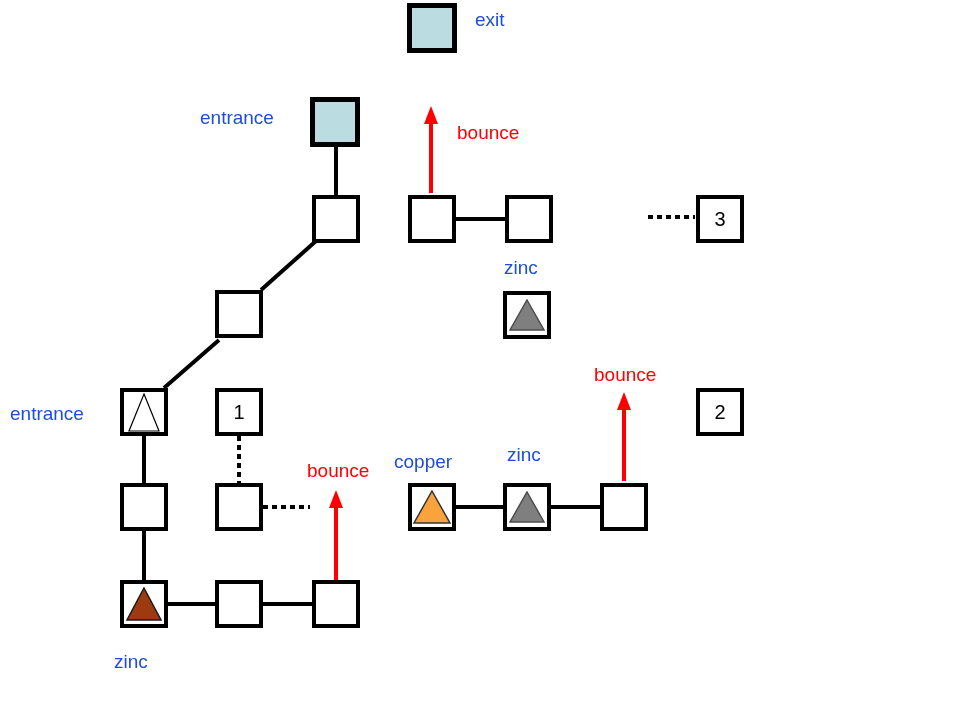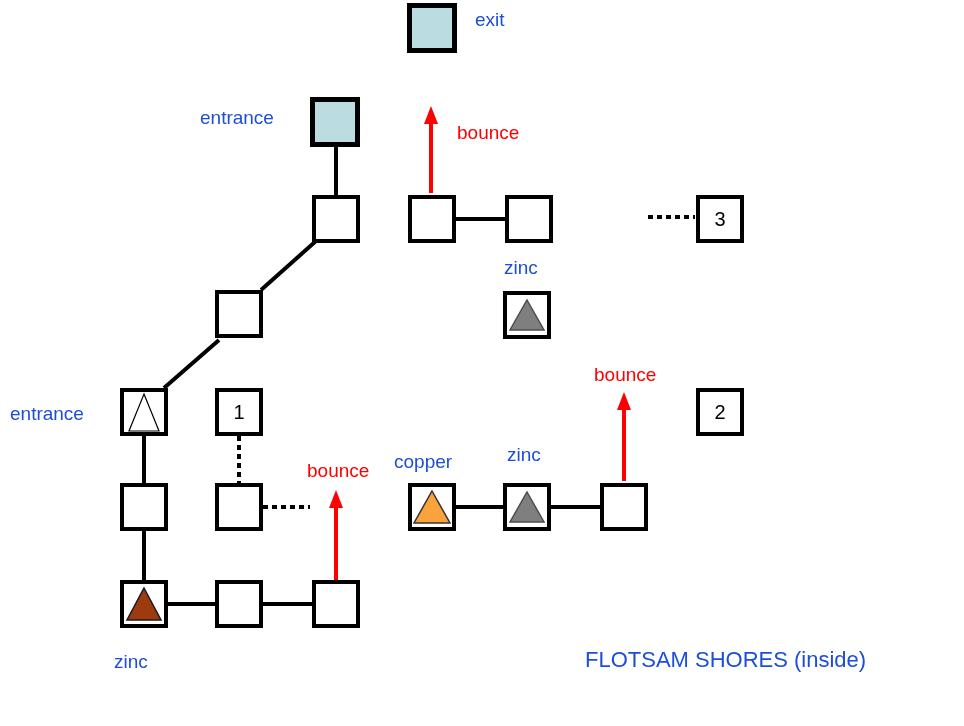--- a/index.html
+++ b/index.html
@@ -122,15 +122,14 @@
   <span class="lbl" style="left:475px; top:9px;">exit</span>
   <span class="lbl" style="left:200px; top:107px;">entrance</span>
   <span class="lbl" style="left: 457px; top: 122px; color: rgb(255, 0, 0);">bounce</span>
   <span class="lbl" style="left:504px; top:257px;">zinc</span>
   <span class="lbl" style="left: 594px; top: 364px; color: rgb(255, 0, 0);">bounce</span>
   <span class="lbl" style="left:10px; top:403px;">entrance</span>
   <span class="lbl" style="left:507px; top:444px;">zinc</span>
   <span class="lbl" style="left:394px; top:451px;">copper</span>
   <span class="lbl" style="left: 307px; top: 460px; color: rgb(255, 0, 0);">bounce</span>
   <span class="lbl" style="left:114px; top:651px;">zinc</span>
-  <span class="lbl title" style="left:585px; top:647px;">FLOTSAM SHORES (inside)</span>
 
 </div>
 
 </body></html>

